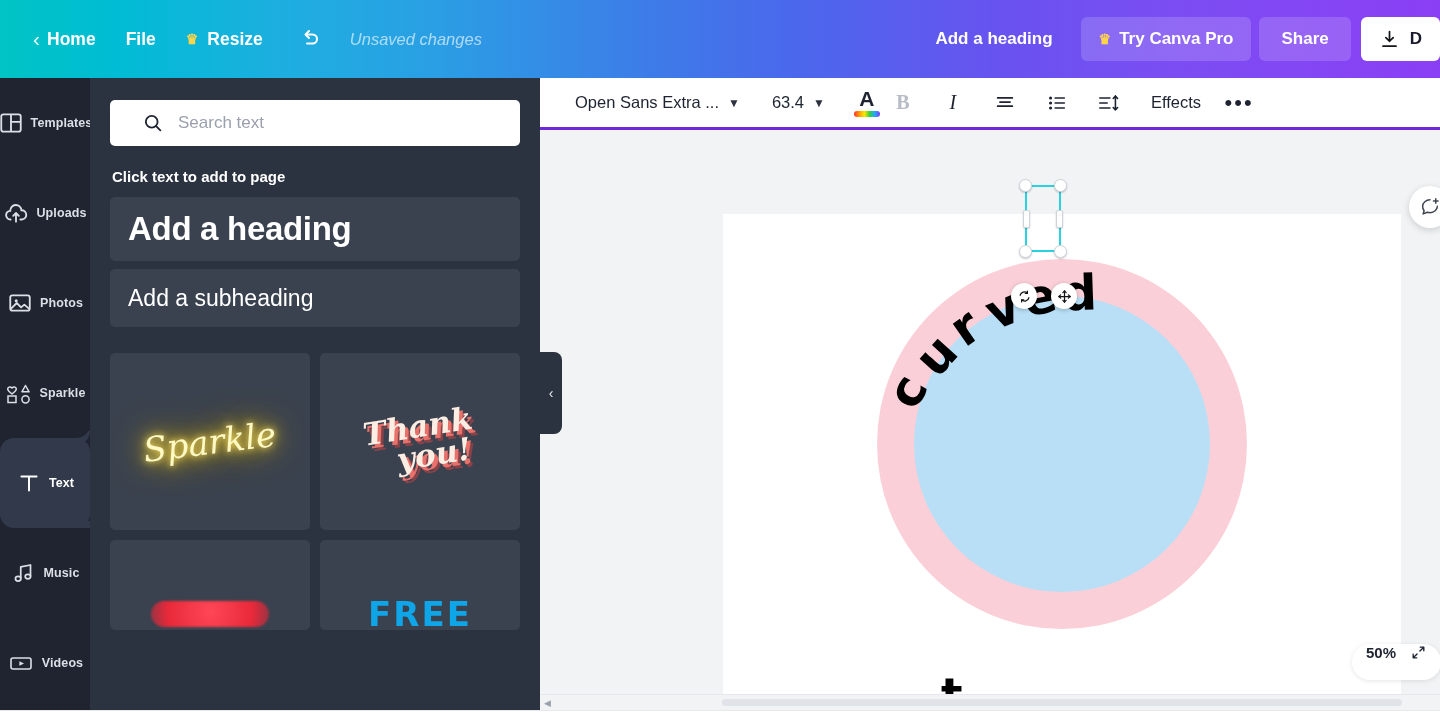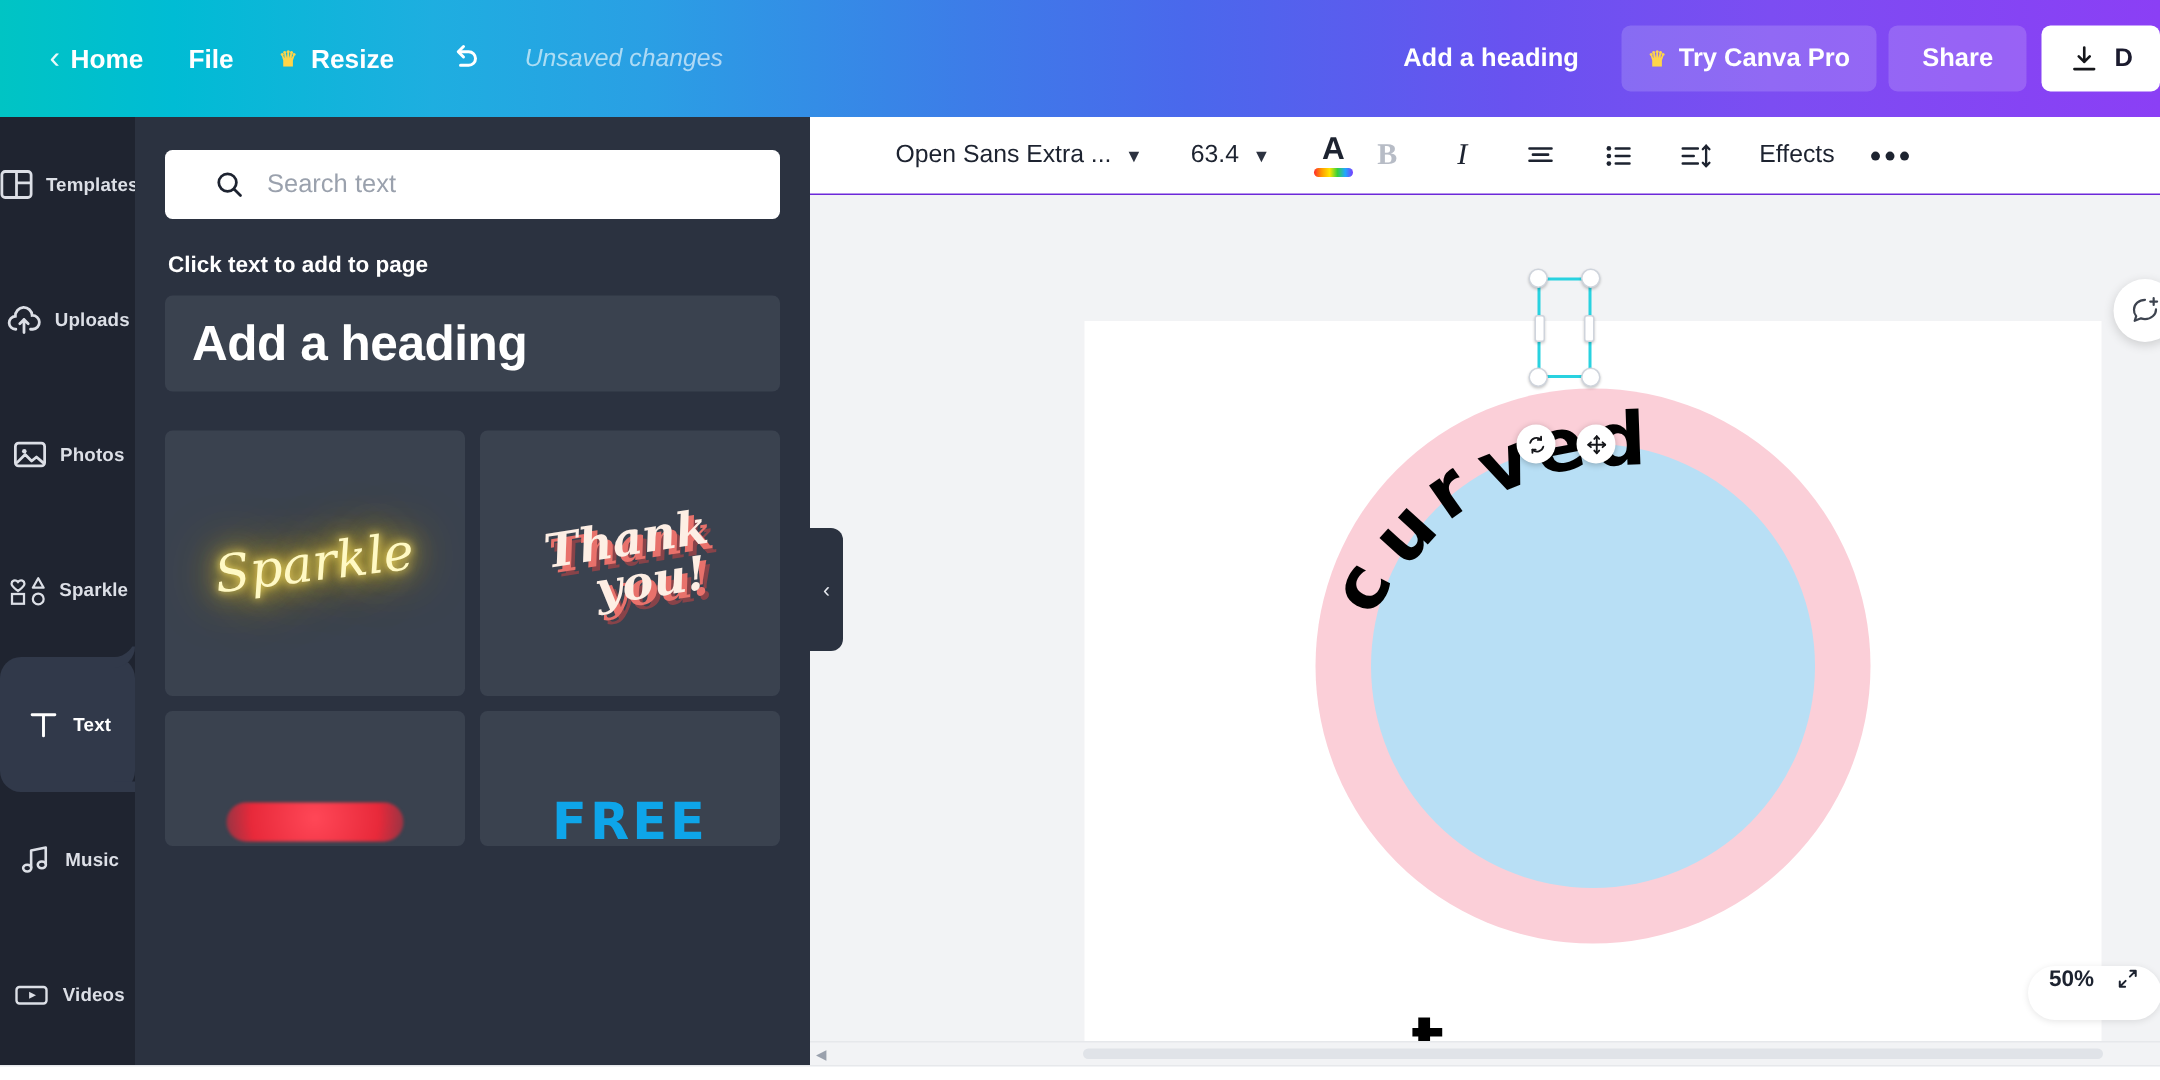--- a/index.html
+++ b/index.html
@@ -144,22 +144,21 @@
   }
 
   
   .editor {
     position: absolute; left: 540px; top: 78px; width: 900px; height: 642px;
     background: #f2f3f5;
   }
   .fmtbar {
     position: absolute; left: 0; top: 0; width: 900px; height: 52px;
     background: #ffffff; display: flex; align-items: center; gap: 0;
-    border-bottom: 1px solid #6d28d9;
-    padding-left: 22px;
+    border-bottom: 3px solid #6d28d9;
   }
   .fmt-item {
     display: flex; align-items: center; gap: 9px; height: 36px;
     padding: 0 10px; border-radius: 5px; cursor: pointer;
     color: #1d2330; font-size: 16.5px; white-space: nowrap;
   }
   .fmt-item.font { margin-left: 25px; }
   .chev { font-size: 12px; color: #2c3240; }
   .ico-btn {
     width: 40px; height: 36px; display: flex; align-items: center; justify-content: center;
@@ -387,20 +386,23 @@
         <path d="M15.4 15.4L20 20" stroke="#1d2330" stroke-width="2" stroke-linecap="round"></path>
       </svg>
       <input type="text" value="" placeholder="Search text" style="">
     </div>
 
     <div class="panel-hint">Click text to add to page</div>
 
     <div class="txt-card h">
       <span>Add a heading</span>
     </div>
+    <div class="txt-card sh">
+      <span>Add a subheading</span>
+    </div>
 
     <div class="style-grid">
       <div class="style-card">
         <span class="neon">Sparkle</span>
       </div>
       <div class="style-card">
         <span class="retro">
           <span class="l1">Thank</span>
           <span class="l2">you!</span>
         </span>

